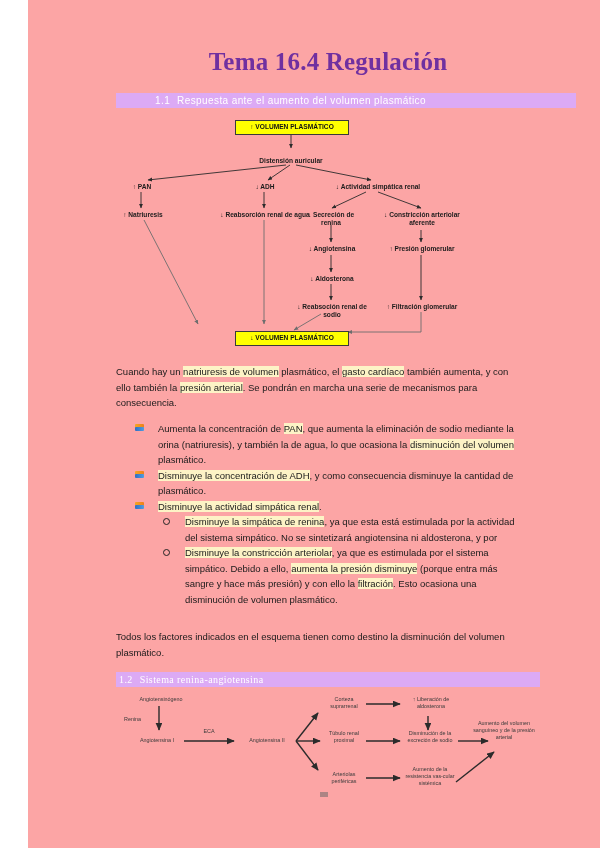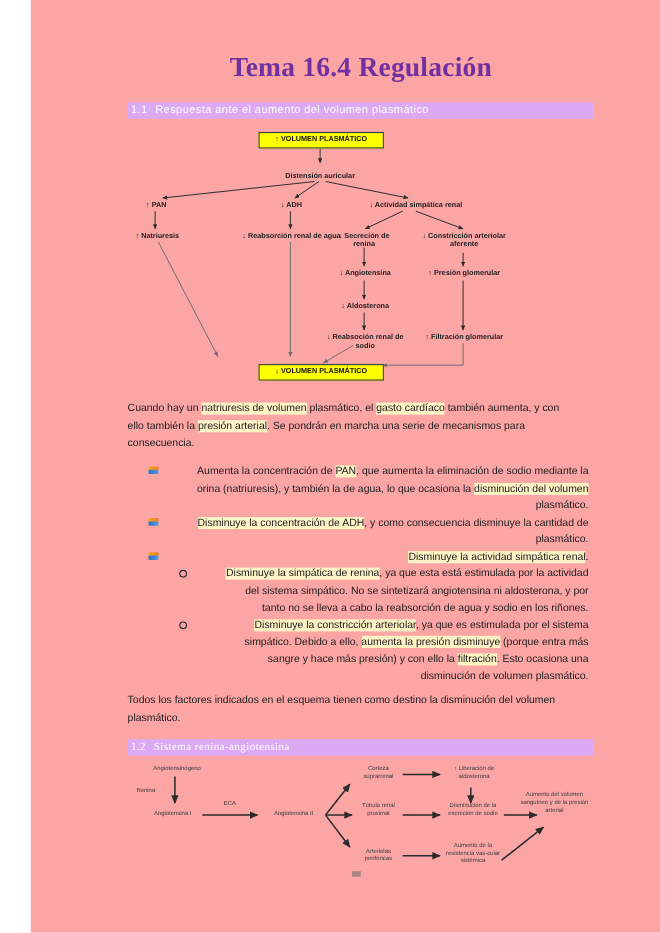--- a/index.html
+++ b/index.html
@@ -50,21 +50,21 @@
     line-height: 15px;
     letter-spacing: 0.4px;
     white-space: nowrap;
     overflow: hidden;
   }
   .section-bar .num {
     display: inline-block;
     padding-left: 3px;
     padding-right: 7px;
   }
-  #sec1 { top: 93px; }
+  #sec1 { top: 93px; padding-left: 36px; }
   #sec2 { top: 672px; font-family: Liberation Serif, serif; }
 
   
   .para {
     position: absolute;
     font-size: 9.5px;
     line-height: 15.5px;
     color: #1a1a1a;
     text-align: left;
   }
@@ -262,21 +262,21 @@
 
     <div class="ybox" style="left:119px; top:219px; width:112px; height:13px;">↓ VOLUMEN PLASMÁTICO</div>
   </div>
 
   <div class="para" style="left:88px; top:364px; width:424px;">
     <div><span>Cuando hay un </span><span class="hl">natriuresis de volumen</span><span> plasmático, el </span><span class="hl">gasto cardíaco</span><span> también aumenta, y con</span></div>
     <div><span>ello también la </span><span class="hl">presión arterial</span><span>. Se pondrán en marcha una serie de mecanismos para</span></div>
     <div>consecuencia.</div>
   </div>
 
-  <div class="bul-list" style="top:421px;text-align:right;">
+  <div class="bul-list" style="top:421px;">
 
     <div class="bul">
       <span class="marker">
           <span class="m1"></span>
           <span class="m2"></span>
         </span>
       <div><span>Aumenta la concentración de </span><span class="hl">PAN</span><span>, que aumenta la eliminación de sodio mediante la</span></div>
       <div><span>orina (natriuresis), y también la de agua, lo que ocasiona la </span><span class="hl">disminución del volumen</span></div>
       <div>plasmático.</div>
     </div>
@@ -295,21 +295,20 @@
           <span class="m1"></span>
           <span class="m2"></span>
         </span>
       <div><span class="hl">Disminuye la actividad simpática renal</span><span>.</span></div>
     </div>
 
     <div class="subl">
       <span class="omark"></span>
       <div><span class="hl">Disminuye la simpática de renina</span><span>, ya que esta está estimulada por la actividad</span></div>
       <div>del sistema simpático. No se sintetizará angiotensina ni aldosterona, y por</div>
-      <div>tanto no se lleva a cabo la reabsorción de agua y sodio en los riñones.</div>
     </div>
 
     <div class="subl">
       <span class="omark"></span>
       <div><span class="hl">Disminuye la constricción arteriolar</span><span>, ya que es estimulada por el sistema</span></div>
       <div><span>simpático. Debido a ello, </span><span class="hl">aumenta la presión disminuye</span><span> (porque entra más</span></div>
       <div><span>sangre y hace más presión) y con ello la </span><span class="hl">filtración</span><span>. Esto ocasiona una</span></div>
       <div>disminución de volumen plasmático.</div>
     </div>
   </div>

